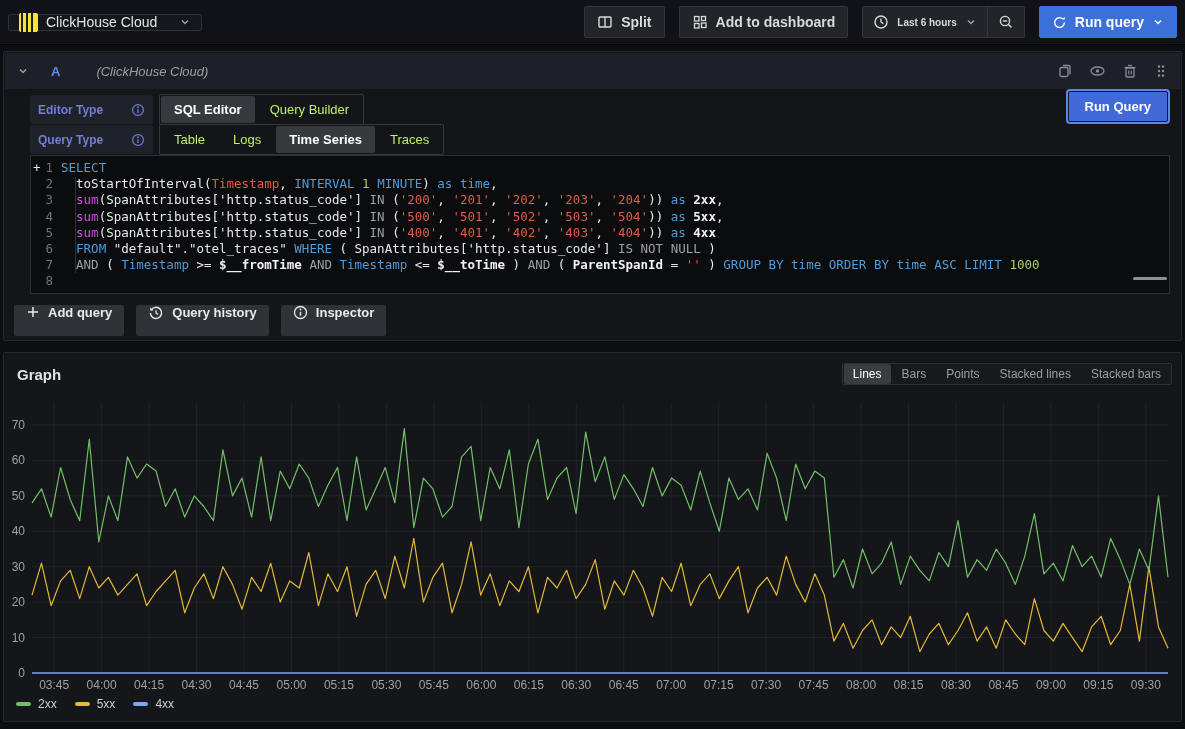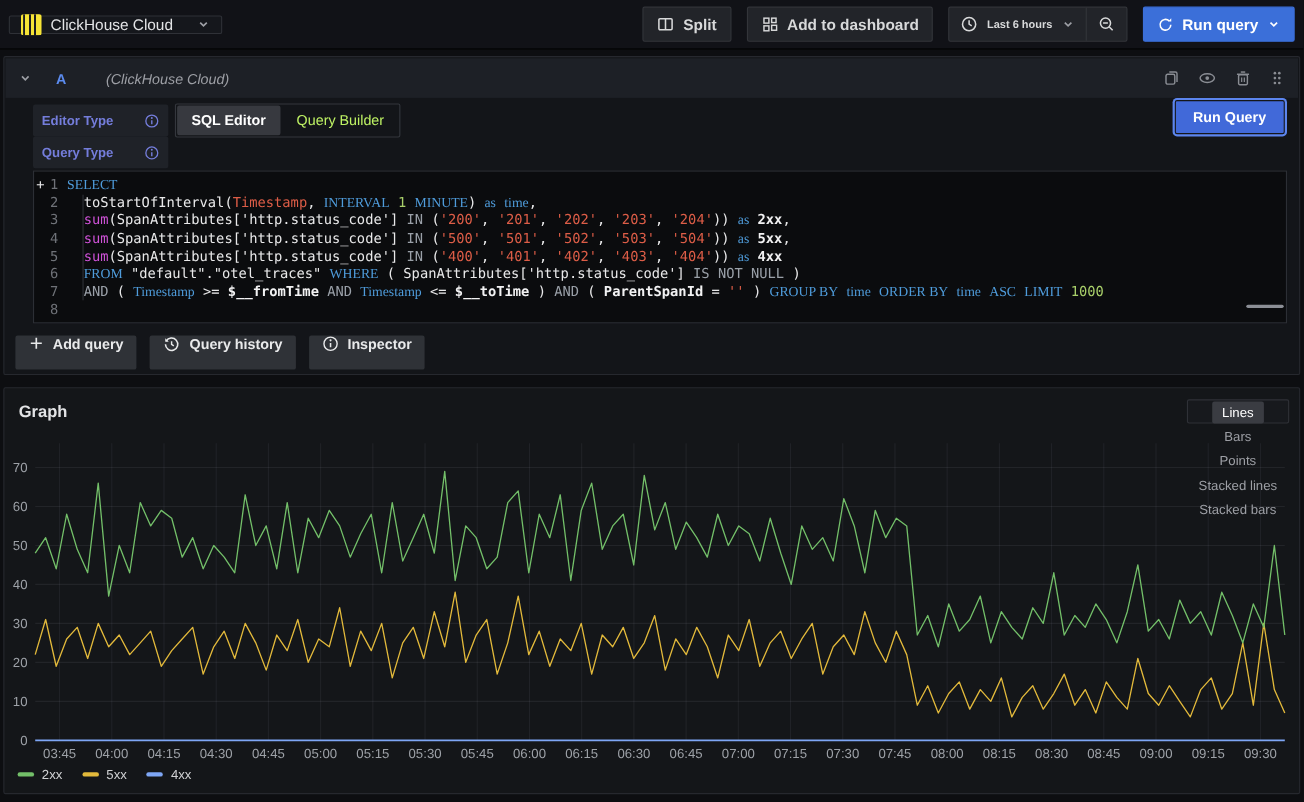--- a/index.html
+++ b/index.html
@@ -33,31 +33,31 @@
   .seg-item.sel { background:#37393f; color:#fff; font-weight:bold; }
   .run-query-btn { position:absolute; right:13px; top:39px; height:31px; padding:0 16px; background:#4169d9; color:#fff; font-size:13px; font-weight:bold; border:1px solid #15161a; border-radius:2px; box-shadow:0 0 0 2px #5c85ee; cursor:pointer; }
 
   .sql-editor { position:absolute; left:26px; top:103px; width:1140px; height:139px; background:#0b0c0e; border:1px solid #2c2f35; font-family:"DejaVu Sans Mono",monospace; font-size:12.5px; line-height:16.2px; padding-top:4px; overflow:hidden; }
   .code-line { display:flex; height:16.2px; white-space:pre; }
   .gutter { width:30px; color:#6f7278; text-align:right; padding-right:8px; position:relative; flex:none; }
   .gutter .plus { position:absolute; left:2px; top:0; color:#e8e8ea; }
   .code-text { flex:1; }
   .indent-guide { position:absolute; left:44px; top:21px; width:1px; height:96px; background:#2e3136; }
   .hscroll { position:absolute; right:2px; bottom:13px; width:34px; height:3px; background:#8c8f96; border-radius:2px; }
-  .tok-k { color:#4f9cdb;font-family:Liberation Serif, serif; } .tok-w { color:#e9e9ea; } .tok-s { color:#dd5d47; }
+  .tok-k { color:#4f9cdb; } .tok-w { color:#e9e9ea; } .tok-s { color:#dd5d47; }
   .tok-f { color:#cf52d8; } .tok-n { color:#a9d06a; } .tok-g { color:#9aa0a8; }
   .tok-b { color:#f2f2f3; font-weight:bold; }
 
   .qp-footer { position:absolute; left:10px; top:253px; display:flex; gap:12px; }
   .foot-btn { display:flex; align-items:flex-start; gap:8px; height:31px; padding:0 12px; background:#2f3237; border:none; border-radius:2px; color:#e9eaeb; font-size:13px; font-weight:bold; cursor:pointer; }
 
   
   .graph-panel { position:absolute; left:3px; top:352px; width:1179px; height:370px; background:#141619; border:1px solid #26282e; border-radius:2px; }
   .gp-title { position:absolute; left:13px; top:13px; font-size:15px; font-weight:bold; color:#e3e4e6; }
-  .viz-picker { position:absolute; right:9px; top:10px; display:flex; align-items:center; height:22px; border:1px solid #2f3137; border-radius:2px; background:#17191d;flex-direction:column; }
+  .viz-picker { position:absolute; right:9px; top:10px; display:flex; align-items:center; height:22px; border:1px solid #2f3137; border-radius:2px; background:#17191d; }
   .viz-item { padding:3px 9px; font-size:12px; color:#9d9fa5; cursor:pointer; border-radius:2px; margin:1px; white-space:nowrap; }
   .viz-item.sel { background:#3a3c42; color:#fff; }
   #chart { position:absolute; left:8px; top:42px; }
   .legend { position:absolute; left:12px; top:344px; display:flex; gap:18px; align-items:center; }
   .legend-item { display:flex; align-items:center; gap:7px; cursor:pointer; }
   .legend-pill { width:15px; height:4px; border-radius:2px; }
   .legend-label { font-size:12px; color:#d0d1d3; }
 </style>
 </head>
 <body>
@@ -176,20 +176,26 @@
   <button class="run-query-btn">Run Query</button>
 
   <div class="field-row" style="top:72px;">
     <div class="field-label">
       <span class="lbl">Query Type</span>
       <svg class="icon-svg" width="14" height="14" viewBox="0 0 14 14">
           <circle cx="7" cy="7" r="5.4" fill="none" stroke="#747ddb" stroke-width="1.2"></circle>
           <line x1="7" y1="6.3" x2="7" y2="10" stroke="#747ddb" stroke-width="1.3"></line>
           <circle cx="7" cy="4.2" r="0.9" fill="#747ddb"></circle>
         </svg>
+    </div>
+    <div class="segmented">
+      <span class="seg-item">Table</span>
+      <span class="seg-item">Logs</span>
+      <span class="seg-item sel">Time Series</span>
+      <span class="seg-item">Traces</span>
     </div>
   </div>
 
   <div class="sql-editor" id="sql-editor">
     <div class="indent-guide"></div>
     <div class="hscroll"></div>
   <div class="code-line"><span class="gutter">1<span class="plus">+</span></span><span class="code-text"><span class="tok-k">SELECT</span></span></div>
       <div class="code-line"><span class="gutter">2</span><span class="code-text"><span class="tok-w">  toStartOfInterval(</span><span class="tok-s">Timestamp</span><span class="tok-w">, </span><span class="tok-k">INTERVAL</span><span class="tok-w"> </span><span class="tok-n">1</span><span class="tok-w"> </span><span class="tok-k">MINUTE</span><span class="tok-w">) </span><span class="tok-k">as</span><span class="tok-w"> </span><span class="tok-k">time</span><span class="tok-w">,</span></span></div>
       <div class="code-line"><span class="gutter">3</span><span class="code-text"><span class="tok-w">  </span><span class="tok-f">sum</span><span class="tok-w">(SpanAttributes['http.status_code'] </span><span class="tok-g">IN</span><span class="tok-w"> (</span><span class="tok-s">'200'</span><span class="tok-w">, </span><span class="tok-s">'201'</span><span class="tok-w">, </span><span class="tok-s">'202'</span><span class="tok-w">, </span><span class="tok-s">'203'</span><span class="tok-w">, </span><span class="tok-s">'204'</span><span class="tok-w">)) </span><span class="tok-k">as</span><span class="tok-w"> </span><span class="tok-b">2xx</span><span class="tok-w">,</span></span></div>
       <div class="code-line"><span class="gutter">4</span><span class="code-text"><span class="tok-w">  </span><span class="tok-f">sum</span><span class="tok-w">(SpanAttributes['http.status_code'] </span><span class="tok-g">IN</span><span class="tok-w"> (</span><span class="tok-s">'500'</span><span class="tok-w">, </span><span class="tok-s">'501'</span><span class="tok-w">, </span><span class="tok-s">'502'</span><span class="tok-w">, </span><span class="tok-s">'503'</span><span class="tok-w">, </span><span class="tok-s">'504'</span><span class="tok-w">)) </span><span class="tok-k">as</span><span class="tok-w"> </span><span class="tok-b">5xx</span><span class="tok-w">,</span></span></div>

